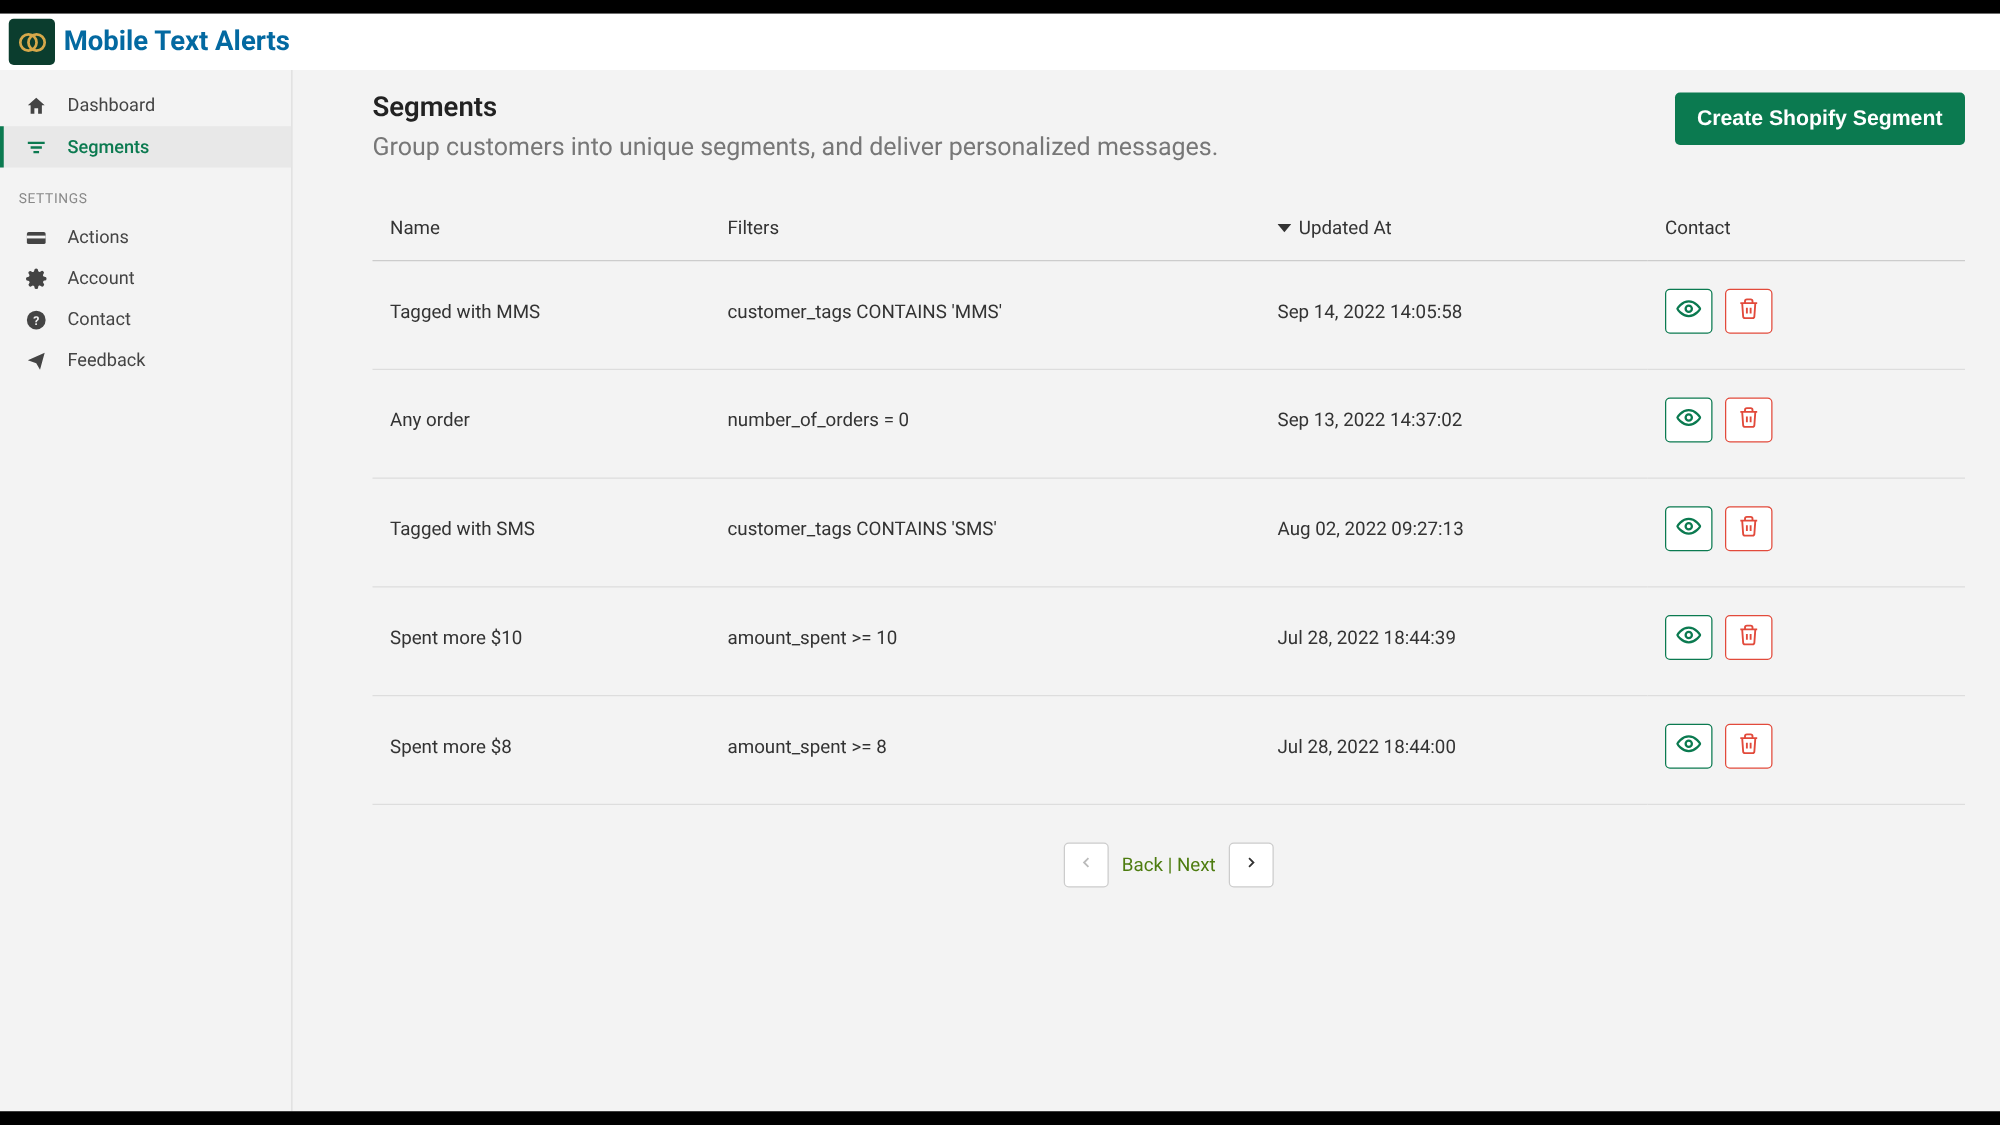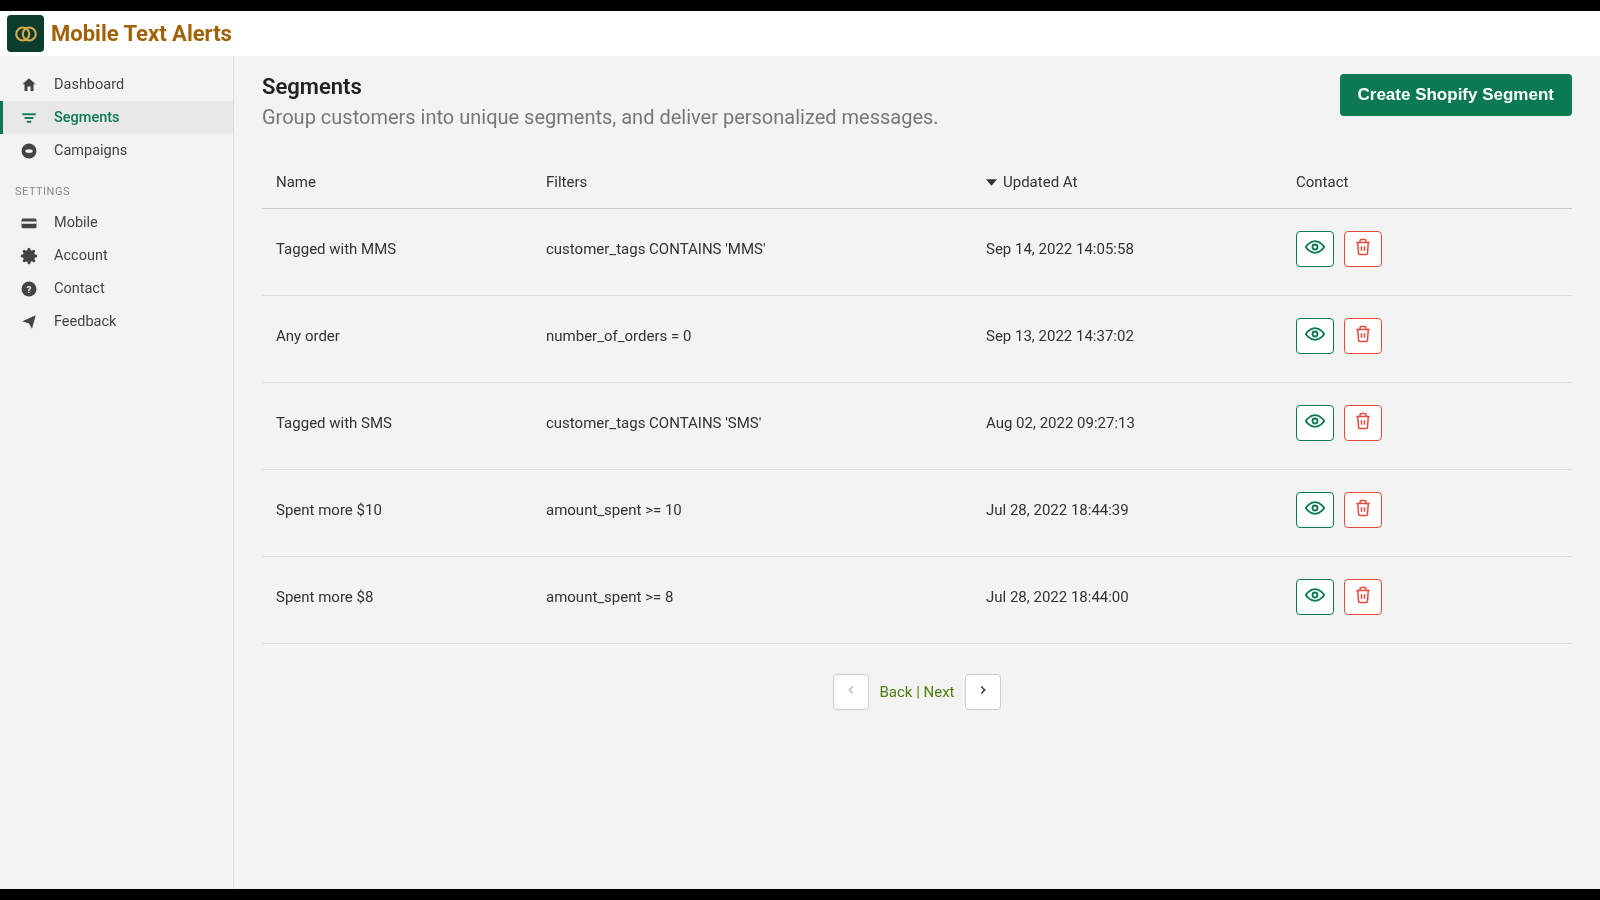--- a/index.html
+++ b/index.html
@@ -1,22 +1,22 @@
 <!DOCTYPE html>
 <html><head>
 <meta charset="utf-8">
 <style>
 * { box-sizing: border-box; margin: 0; padding: 0; }
 body { font-family: -apple-system, BlinkMacSystemFont, "Segoe UI", Roboto, sans-serif; background: #f3f3f3; color: #222; width: 1600px; height: 900px; overflow: hidden; }
 .blackbar { background: #000; width: 100%; height: 11px; }
 .topbar { background: #fff; height: 45px; display: flex; align-items: center; padding-left: 7px; }
 .logo { width: 37px; height: 37px; background: #0b3d2e; border-radius: 4px; display: flex; align-items: center; justify-content: center; margin-right: 7px; }
 .logo svg { width: 26px; height: 26px; }
-.brand { font-size: 22px; font-weight: 700; color: #a16207; }
-.layout { display: flex; height: calc(900px - 11px - 45px - 11px); }
+.brand { font-size: 22px; font-weight: 700; color: #0369a1; }
+.layout { display: flex; height: calc(900px - 11px - 45px - 11px); gap: 36px; }
 .sidebar { width: 234px; background: #f3f3f3; border-right: 1px solid #ddd; padding-top: 12px; }
 .side-item { display: flex; align-items: center; height: 33px; padding-left: 18px; cursor: pointer; color: #444; font-size: 14.5px; }
 .side-item.active { background: #e8e8e8; border-left: 3px solid #0b7a50; color: #0b7a50; padding-left: 15px; font-weight: 500; }
 .side-item .icon { width: 22px; height: 22px; margin-right: 14px; display: flex; align-items: center; justify-content: center; color: #444; }
 .side-item.active .icon { color: #0b7a50; }
 .side-section { font-size: 11px; letter-spacing: 0.5px; color: #888; padding: 18px 0 8px 15px; text-transform: uppercase; }
 .main { flex: 1; padding: 18px 28px 0 28px; overflow-y: auto; }
 .page-header { display: flex; justify-content: space-between; align-items: flex-start; margin-bottom: 28px; }
 .page-title { font-size: 22px; font-weight: 600; color: #222; margin-bottom: 6px; }
 .page-sub { font-size: 20px; color: #777; }
@@ -67,40 +67,31 @@
     <div class="side-item active">
       <span class="icon">
         <svg width="18" height="18" viewBox="0 0 24 24" fill="none" stroke="currentColor" stroke-width="2.5">
             <line x1="3" y1="7" x2="21" y2="7"></line>
             <line x1="6" y1="12" x2="18" y2="12"></line>
             <line x1="9" y1="17" x2="15" y2="17"></line>
           </svg>
       </span>
       <span>Segments</span>
     </div>
-    <div class="side-item">
-      <span class="icon">
-        <svg width="18" height="18" viewBox="0 0 24 24" fill="currentColor">
-            <circle cx="12" cy="12" r="10"></circle>
-            <ellipse cx="12" cy="12" rx="5" ry="2.5" fill="#f3f3f3"></ellipse>
-          </svg>
-      </span>
-      <span>Campaigns</span>
-    </div>
 
     <div class="side-section">SETTINGS</div>
 
     <div class="side-item">
       <span class="icon">
         <svg width="18" height="18" viewBox="0 0 24 24" fill="currentColor">
             <rect x="2" y="6" width="20" height="13" rx="2"></rect>
             <rect x="2" y="10" width="20" height="3" fill="#f3f3f3"></rect>
           </svg>
       </span>
-      <span>Mobile</span>
+      <span>Actions</span>
     </div>
     <div class="side-item">
       <span class="icon">
         <svg width="18" height="18" viewBox="0 0 24 24" fill="currentColor">
             <circle cx="12" cy="12" r="3"></circle>
             <path d="M19.4 15a1.65 1.65 0 00.33 1.82l.06.06a2 2 0 11-2.83 2.83l-.06-.06a1.65 1.65 0 00-1.82-.33 1.65 1.65 0 00-1 1.51V21a2 2 0 11-4 0v-.09a1.65 1.65 0 00-1-1.51 1.65 1.65 0 00-1.82.33l-.06.06a2 2 0 11-2.83-2.83l.06-.06a1.65 1.65 0 00.33-1.82 1.65 1.65 0 00-1.51-1H3a2 2 0 110-4h.09a1.65 1.65 0 001.51-1 1.65 1.65 0 00-.33-1.82l-.06-.06a2 2 0 112.83-2.83l.06.06a1.65 1.65 0 001.82.33h0a1.65 1.65 0 001-1.51V3a2 2 0 114 0v.09a1.65 1.65 0 001 1.51 1.65 1.65 0 001.82-.33l.06-.06a2 2 0 112.83 2.83l-.06.06a1.65 1.65 0 00-.33 1.82v0a1.65 1.65 0 001.51 1H21a2 2 0 110 4h-.09a1.65 1.65 0 00-1.51 1z"></path>
           </svg>
       </span>
       <span>Account</span>
     </div>

